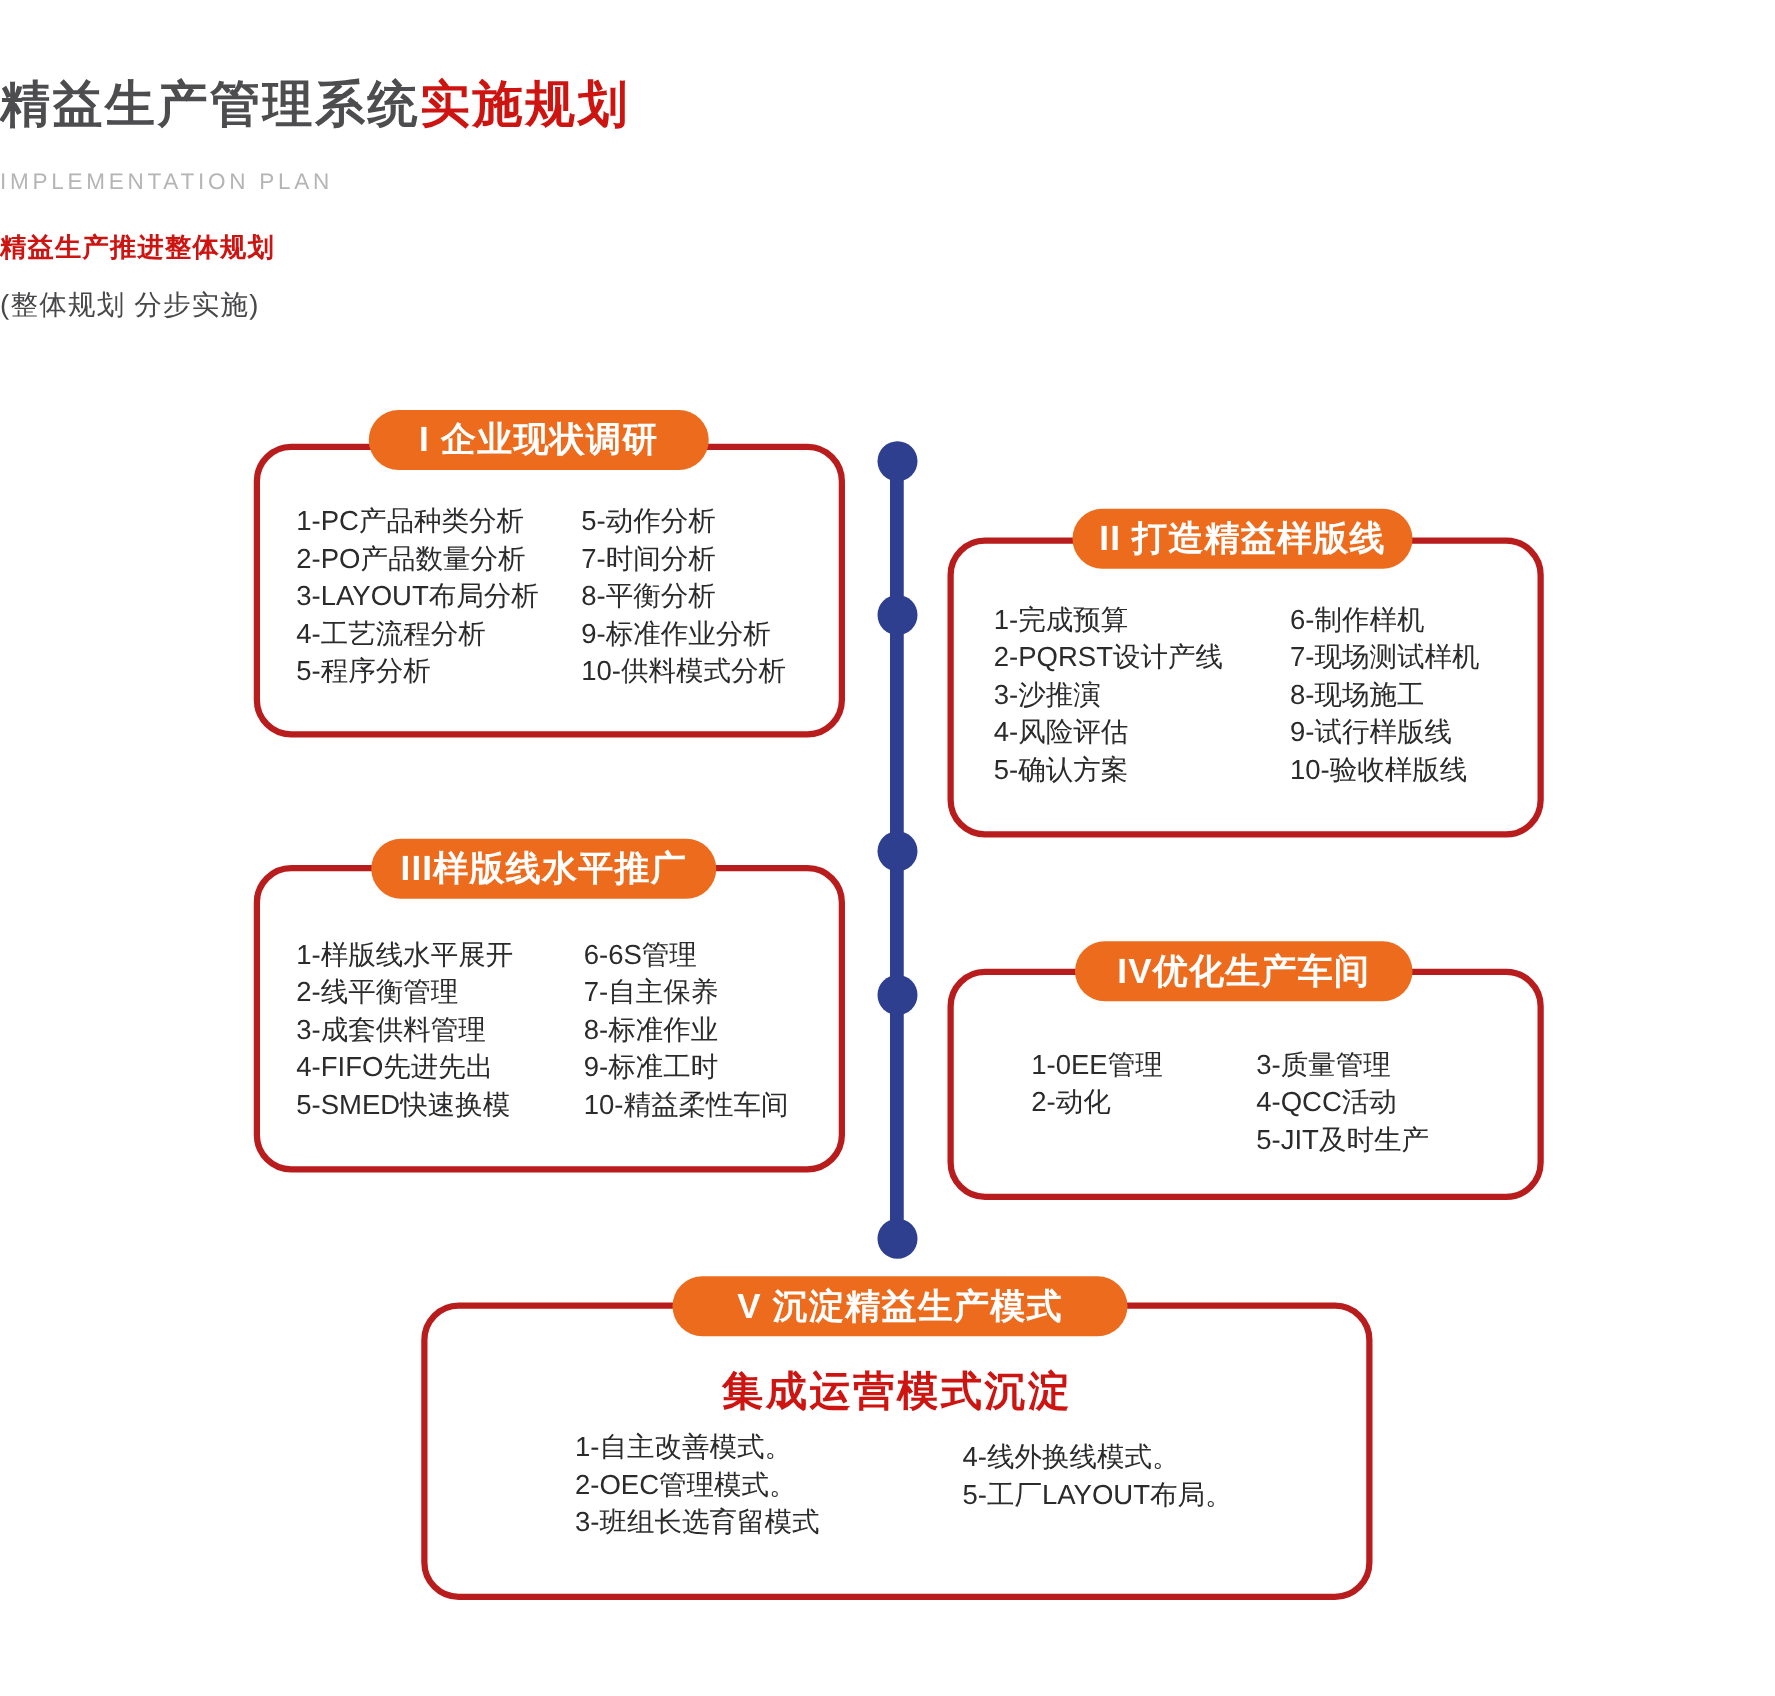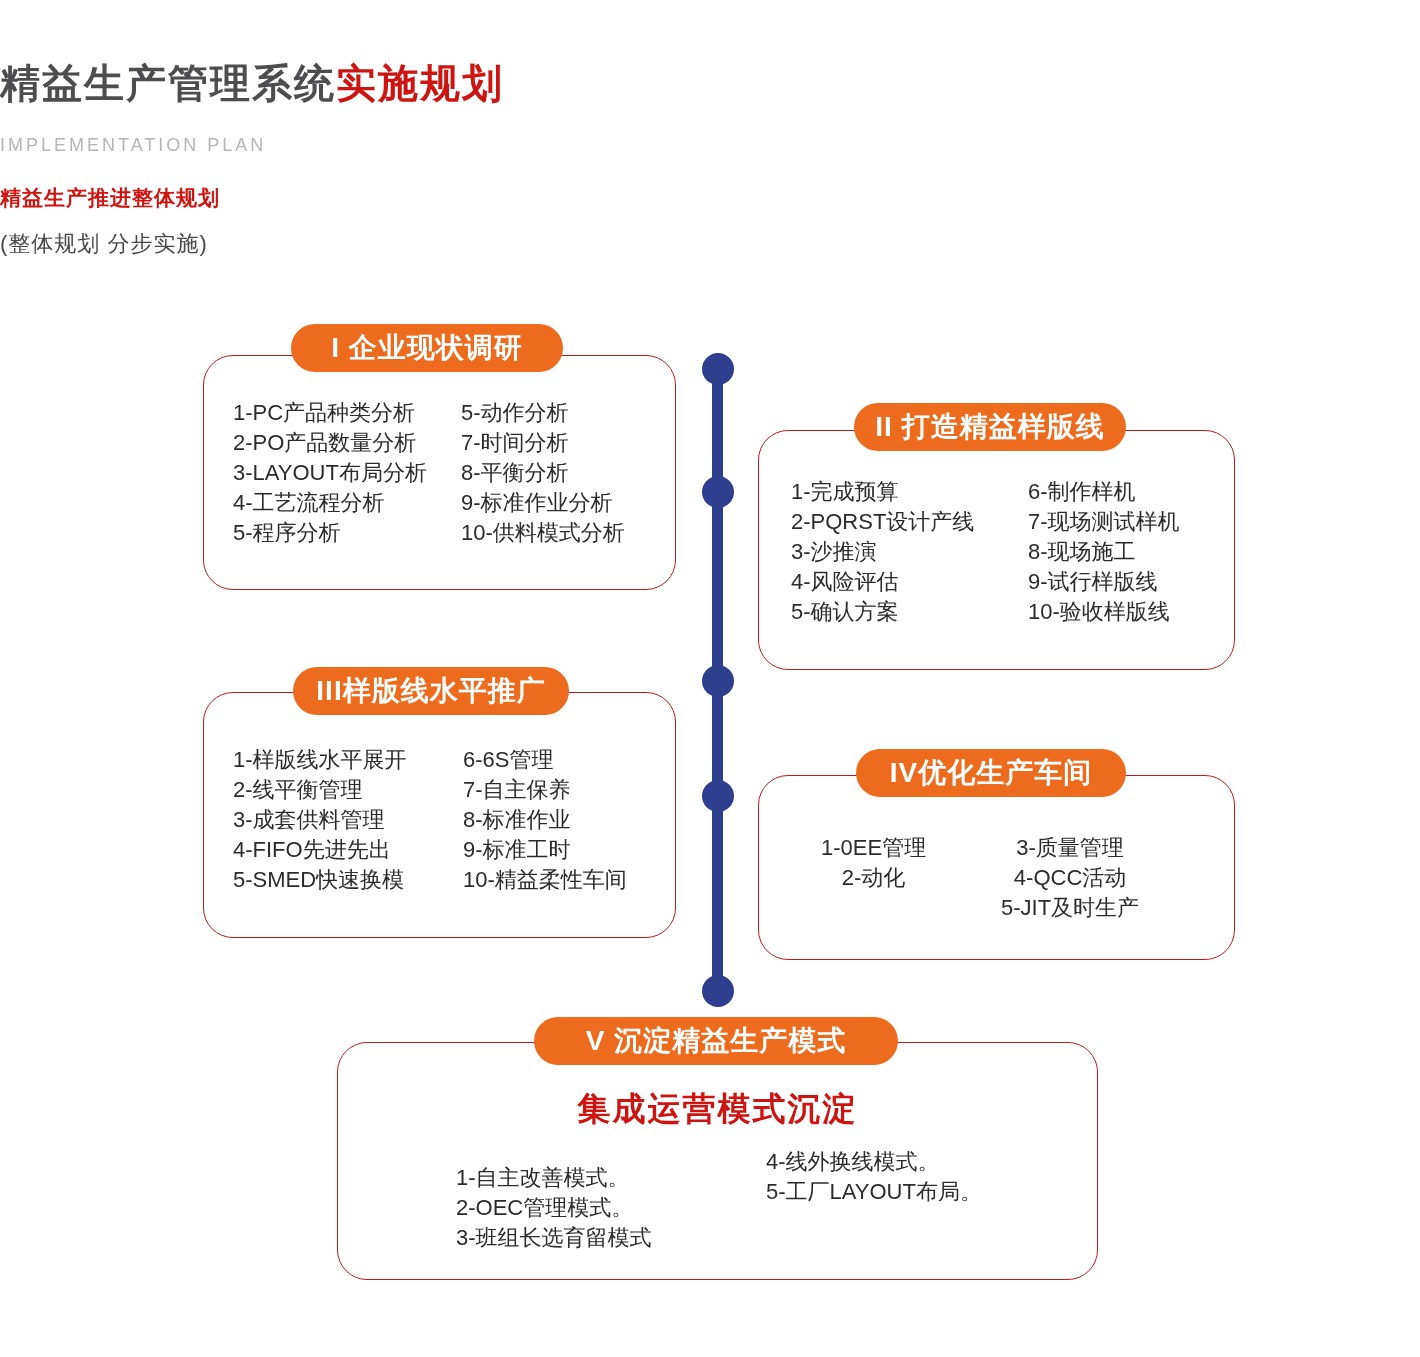--- a/index.html
+++ b/index.html
@@ -13,21 +13,21 @@
 
   .title { top:56px; font-size:40px; font-weight:700; color:#4d4d4f; letter-spacing:2px; }
   .title .accent { color:#cd1410; }
   .subtitle { top:135px; font-size:18px; font-weight:400; color:#b5b5b5; letter-spacing:3px; }
   .section-title { top:184px; font-size:21px; font-weight:700; color:#cd1410; letter-spacing:1px; }
   .section-note { top:229px; font-size:22px; font-weight:500; color:#48484a; letter-spacing:1px; }
 
   .tl-line { left:712px; top:369px; width:11px; height:622px; background:#2d3f8e; }
   .tl-dot  { width:32px; height:32px; border-radius:50%; background:#2d3f8e; left:702px; }
 
-  .stage { position:absolute; background:#ffffff; border:1px solid #b91c1c; border-radius:30px; }
+  .stage { position:absolute; background:#ffffff; border:5px solid #b91c1c; border-radius:30px; }
   .pill {
     position:absolute; height:48px; background:#ed6b1d; border-radius:26px;
     color:#ffffff; font-size:28px; font-weight:700; letter-spacing:1px;
     display:flex; align-items:center; justify-content:center; white-space:nowrap;
   }
   .col { position:absolute; list-style:none; }
   .col li { font-size:22px; line-height:30px; font-weight:500; color:#2b2b2d; white-space:nowrap; }
   .v-heading { position:absolute; left:0; width:100%; text-align:center;
                font-size:33px; font-weight:700; color:#cd1410; letter-spacing:2px; }
 
@@ -39,29 +39,29 @@
   #stage2 { left:758px; top:430px; width:477px; height:240px; }
   #stage2 .pill { left:95px;  top:-28px; width:272px; }
   #stage2 .col1 { left:32px;  top:46px; }
   #stage2 .col2 { left:269px; top:46px; }
 
   #stage3 { left:203px; top:692px; width:473px; height:246px; }
   #stage3 .pill { left:89px;  top:-26px; width:276px; }
   #stage3 .col1 { left:29px;  top:52px; }
   #stage3 .col2 { left:259px; top:52px; }
 
-  #stage4 { left:758px; top:775px; width:477px; height:185px;text-align:center; }
+  #stage4 { left:758px; top:775px; width:477px; height:185px; }
   #stage4 .pill { left:97px;  top:-27px; width:270px; }
   #stage4 .col1 { left:62px;  top:57px; }
   #stage4 .col2 { left:242px; top:57px; }
 
   #stage5 { left:337px; top:1042px; width:761px; height:238px; }
   #stage5 .pill { left:196px; top:-26px; width:364px; }
   #stage5 .v-heading { top:44px; }
-  #stage5 .col1 { left:118px; top:120px; }
+  #stage5 .col1 { left:118px; top:96px; }
   #stage5 .col2 { left:428px; top:104px; }
 </style>
 </head>
 <body>
 
 <div class="abs center-text title"><span>精益生产管理系统</span><span class="accent">实施规划</span></div>
 <div class="abs center-text subtitle">IMPLEMENTATION PLAN</div>
 <div class="abs center-text section-title">精益生产推进整体规划</div>
 <div class="abs center-text section-note">(整体规划 分步实施)</div>
 

